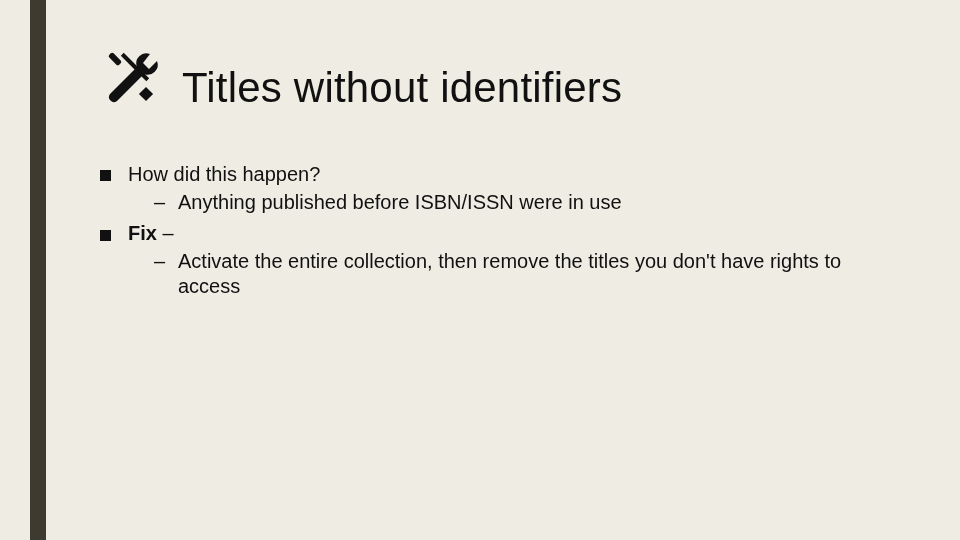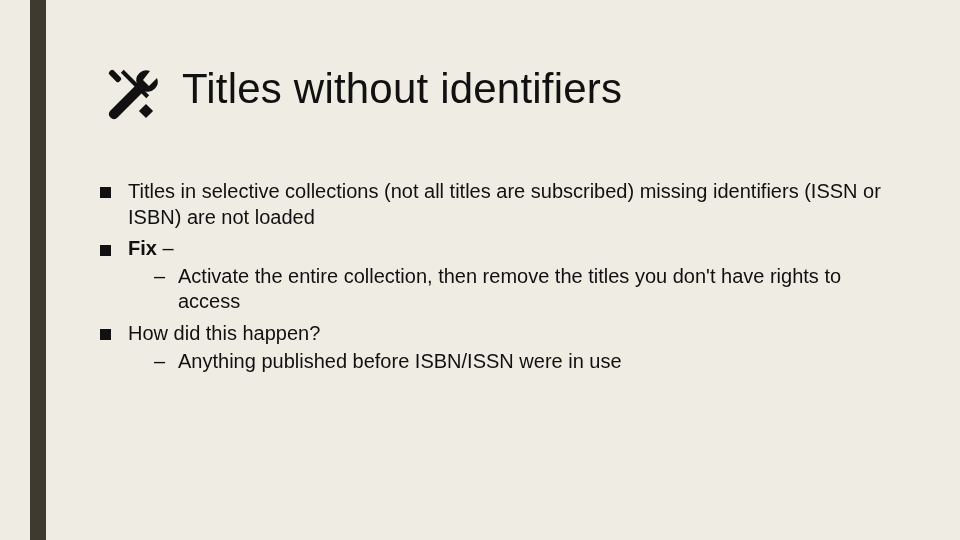--- a/index.html
+++ b/index.html
@@ -21,24 +21,24 @@
     background: #3f3a30;
   }
   .slide {
     position: absolute;
     left: 0; top: 0; right: 0; bottom: 0;
     box-sizing: border-box;
     padding: 40px 60px 40px 100px;
   }
   .title-row {
     display: flex;
-    align-items: flex-start;
+    align-items: flex-end;
     gap: 18px;
     margin-bottom: 50px;
-    margin-top: 25px;
+    margin-top: 8px;
   }
   .tools-icon svg {
     width: 64px;
     height: 64px;
     display: block;
   }
   .title {
     font-size: 42px;
     font-weight: 400;
     letter-spacing: 0.2px;
@@ -103,34 +103,31 @@
         <g fill="#111">
           <path d="M50 6 a10 10 0 0 0 -13 13 l-27 27 a5 5 0 0 0 7 7 l27 -27 a10 10 0 0 0 13 -13 l-8 8 -6 -6 z"></path>
         </g>
       </svg>
     </span>
     <span class="title">Titles without identifiers</span>
   </div>
 
   <ul class="bullets">
     <li>
-      <span>Titles in selective collections (not all titles are subscribed) missing identifiers (ISSN or ISBN) are not loaded</span>
     </li>
     <li>
+      <span>How did this happen?</span>
+      <ul class="sub">
+        <li>
+          <span>Anything published before ISBN/ISSN were in use</span>
+        </li>
+      </ul>
     </li>
     <li>
       <span class="bold">Fix</span><span> –</span>
       <ul class="sub">
         <li>
           <span>Activate the entire collection, then remove the titles you don't have rights to access</span>
         </li>
       </ul>
     </li>
-    <li>
-      <span>How did this happen?</span>
-      <ul class="sub">
-        <li>
-          <span>Anything published before ISBN/ISSN were in use</span>
-        </li>
-      </ul>
-    </li>
   </ul>
 </div>
 
 </body></html>

